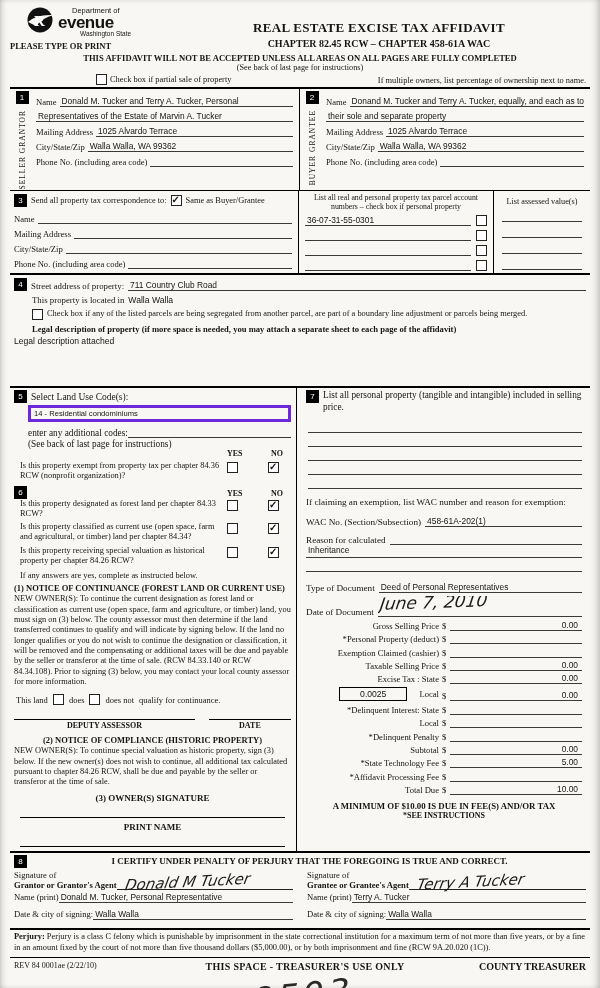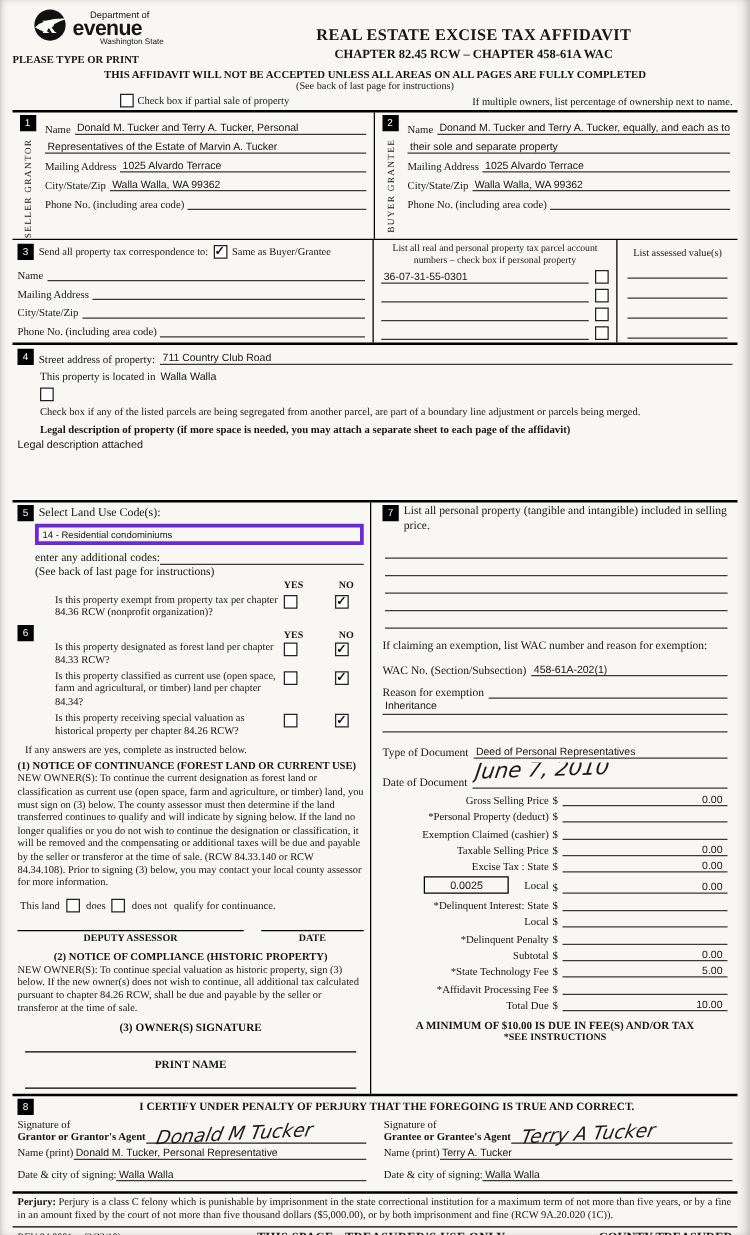--- a/index.html
+++ b/index.html
@@ -51,31 +51,31 @@
   .parcel-row{display:flex;align-items:flex-end;gap:5px;height:15px;}
   .s3-assessed{flex:1;padding:2px 8px;display:flex;flex-direction:column;}
   .assessed-hdr{font-size:8.2px;text-align:center;margin-top:4px;}
   .assessed-line{border-bottom:1px solid #3a3a3a;height:15px;}
   
   .sec4{padding:3px 4px 0 4px;}
   .s4row{display:flex;align-items:flex-end;font-size:8.8px;gap:4px;}
   .s4spacer{height:40px;}
   .legal-label{font-size:8.6px;font-weight:bold;margin:4px 0 2px 18px;}
   .legal-val{font-size:8.6px;}
-  .seg-row{display:flex;gap:4px;align-items:flex-start;font-size:8.4px;margin:4px 0 2px 18px;flex-direction:column;}
+  .seg-row{display:flex;gap:4px;align-items:flex-start;font-size:8.4px;margin:4px 0 2px 18px;}
   
   .sec567{display:flex;border-top:2px solid #000;border-bottom:2px solid #000;}
   .col-left{width:287px;border-right:1px solid #000;padding:2px 5px 4px 4px;box-sizing:border-box;}
   .col-right{flex:1;padding:2px 8px 4px 9px;box-sizing:border-box;}
   .s5-head{display:flex;gap:4px;align-items:center;font-size:9.5px;}
   .code-box{border:3px solid #6d28d9;font-family:"Liberation Sans",sans-serif;font-size:7.6px;padding:1px 3px;margin:2px 0 2px 14px;}
   .addl-row{display:flex;align-items:flex-end;font-size:9.3px;margin-left:14px;height:14px;}
   .instr{font-size:9.3px;margin-left:14px;margin-top:1px;}
   .yn-head{display:flex;width:56px;justify-content:space-between;margin-left:auto;font-size:8px;font-weight:bold;padding-right:8px;}
-  .qrow{display:flex;align-items:flex-start;margin-top:3px;margin-left:24px;}
+  .qrow{display:flex;align-items:flex-start;margin-top:3px;}
   .qtext{flex:1;font-size:8.4px;line-height:1.22;padding-left:6px;}
   .qboxes{display:flex;width:52px;justify-content:space-between;padding-right:12px;padding-top:1px;}
   .s6-note{font-size:8.4px;margin:5px 0 3px 6px;}
   .notice-title{font-size:8.5px;font-weight:bold;text-align:left;margin-top:3px;}
   .notice-body{font-size:8.35px;line-height:1.24;margin-top:1px;}
   .thisland{display:flex;align-items:center;gap:5px;font-size:8.5px;margin:7px 0 2px 2px;}
   .dep-row{display:flex;gap:14px;margin-top:14px;font-size:8px;font-weight:bold;}
   .dep-cell{flex:2.2;border-top:1px solid #000;text-align:center;padding-top:1px;}
   .date-cell{flex:1;border-top:1px solid #000;text-align:center;padding-top:1px;}
   .center-bold{font-weight:bold;text-align:center;font-size:9px;}
@@ -371,21 +371,21 @@
           <div class="pp-line"></div>
           <div class="pp-line"></div>
           <div class="pp-line"></div>
         </div>
         <div class="exempt-lbl">If claiming an exemption, list WAC number and reason for exemption:</div>
         <div class="wac-row" style="margin-top:4px;">
           <span style="padding-right:4px;white-space:nowrap;">WAC No. (Section/Subsection)</span>
           <span class="ul">458-61A-202(1)</span>
         </div>
         <div class="wac-row" style="margin-top:2px;">
-          <span style="padding-right:4px;white-space:nowrap;">Reason for exemption</span>
+          <span style="padding-right:4px;white-space:nowrap;">Reason for calculated</span>
           <span class="ul"></span>
         </div>
         <div class="ul sans" style="display:block;height:12px;">Inheritance</div>
         <div class="pp-line" style="margin-left:0;"></div>
         <div class="wac-row" style="margin-top:5px;">
           <span style="padding-right:4px;white-space:nowrap;">Type of Document</span>
           <span class="ul">Deed of Personal Representatives</span>
         </div>
         <div class="wac-row" style="height:24px;">
           <span style="padding-right:4px;white-space:nowrap;">Date of Document</span>

